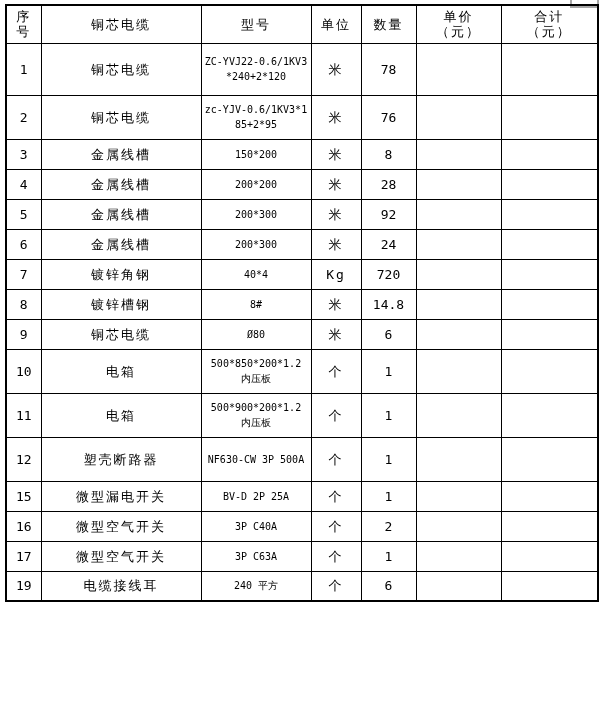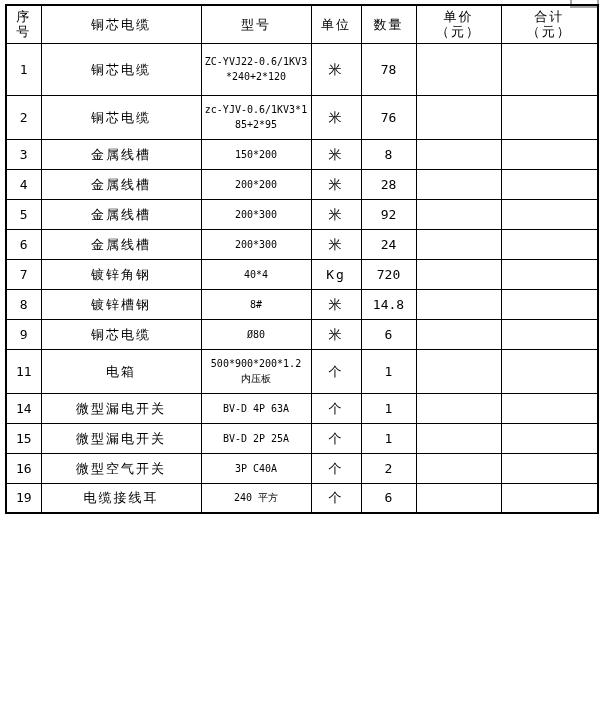--- a/index.html
+++ b/index.html
@@ -162,32 +162,41 @@
         <tr>
       <td>9</td>
       <td class="cjk">铜芯电缆</td>
       <td class="model-cell">Ø80</td>
       <td class="cjk">米</td>
       <td>6</td>
       <td></td>
       <td></td>
     </tr>
         <tr class="lines-2">
+      <td>10</td>
+      <td class="cjk">电箱</td>
+      <td class="model-cell">500*850*200*1.2 内压板</td>
+      <td class="cjk">个</td>
+      <td>1</td>
+      <td></td>
+      <td></td>
+    </tr>
+        <tr class="lines-2">
       <td>11</td>
       <td class="cjk">电箱</td>
       <td class="model-cell">500*900*200*1.2 内压板</td>
       <td class="cjk">个</td>
       <td>1</td>
       <td></td>
       <td></td>
     </tr>
-        <tr>
-      <td>14</td>
-      <td class="cjk">微型漏电开关</td>
-      <td class="model-cell">BV-D 4P 63A</td>
+        <tr class="lines-2">
+      <td>12</td>
+      <td class="cjk">塑壳断路器</td>
+      <td class="model-cell">NF630-CW 3P 500A</td>
       <td class="cjk">个</td>
       <td>1</td>
       <td></td>
       <td></td>
     </tr>
         <tr>
       <td>15</td>
       <td class="cjk">微型漏电开关</td>
       <td class="model-cell">BV-D 2P 25A</td>
       <td class="cjk">个</td>
@@ -198,20 +207,29 @@
         <tr>
       <td>16</td>
       <td class="cjk">微型空气开关</td>
       <td class="model-cell">3P C40A</td>
       <td class="cjk">个</td>
       <td>2</td>
       <td></td>
       <td></td>
     </tr>
         <tr>
+      <td>17</td>
+      <td class="cjk">微型空气开关</td>
+      <td class="model-cell">3P C63A</td>
+      <td class="cjk">个</td>
+      <td>1</td>
+      <td></td>
+      <td></td>
+    </tr>
+        <tr>
       <td>19</td>
       <td class="cjk">电缆接线耳</td>
       <td class="model-cell">240 平方</td>
       <td class="cjk">个</td>
       <td>6</td>
       <td></td>
       <td></td>
     </tr>
       </tbody>
   </table>

